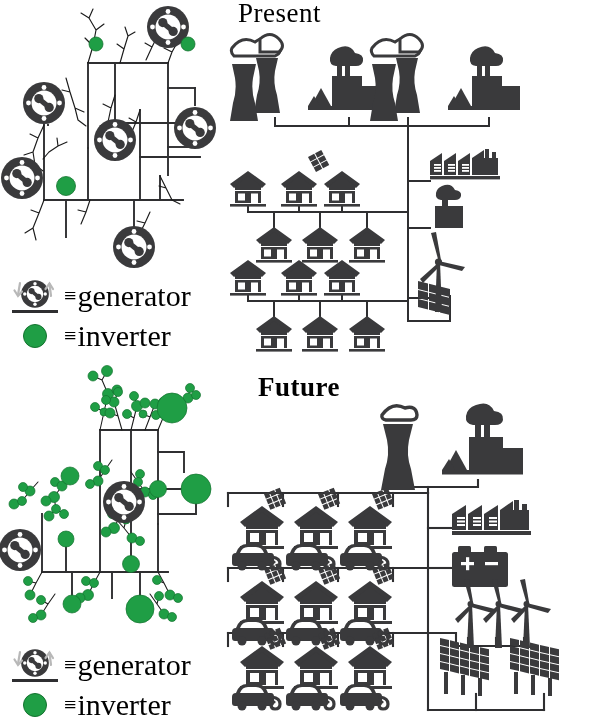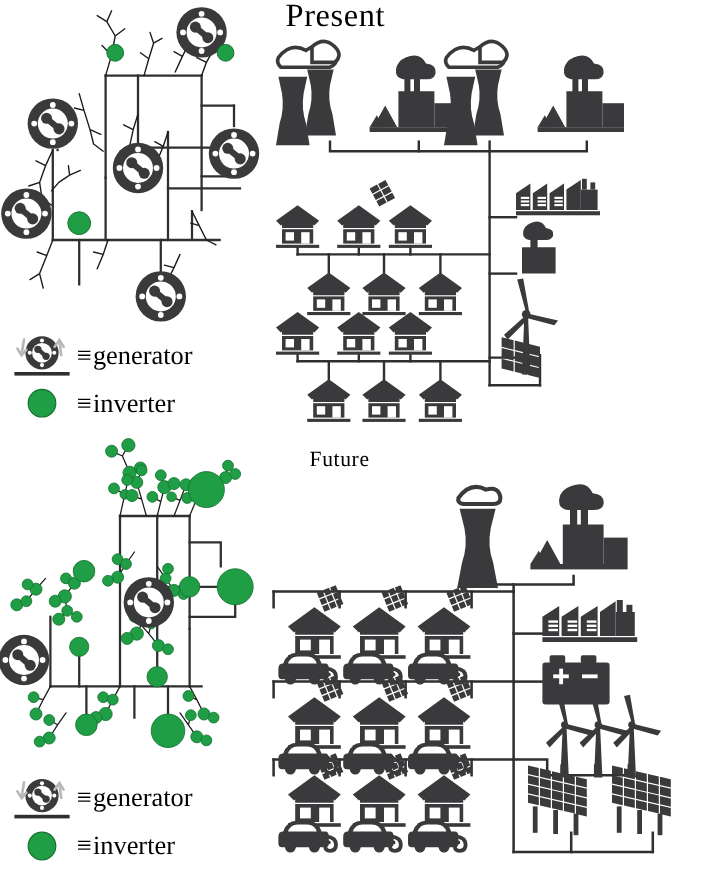--- a/index.html
+++ b/index.html
@@ -17,33 +17,33 @@
 
   .section-title{
     position:absolute;
     font-family:"Liberation Serif", serif;
     font-weight:400;
     letter-spacing:0.5px;
     color:#000;
     white-space:nowrap;
   }
   #present-title{left:238px;top:-2px;font-size:27px;}
-  #future-title{left:258px;top:8px;font-size:18px;}
+  #future-title{left:258px;top:8px;font-size:27px;font-weight:bold;}
 
   svg{display:block;overflow:visible;}
   .grid-svg{position:absolute;left:0;top:0;}
 
   .legend{position:absolute;}
   .legend-row{
     display:flex;align-items:center;
     height:38px;
   }
   .legend-sym{width:58px;display:flex;justify-content:center;align-items:center;}
   .legend-eq{font-size:22px;line-height:1;margin-right:1px;font-family:"Liberation Serif",serif;}
-  .legend-label{font-size:22px;font-family:"Liberation Serif",serif;line-height:1;}
+  .legend-label{font-size:30px;font-family:"Liberation Serif",serif;line-height:1;}
   .legend-gen-wrap{position:relative;width:58px;height:36px;}
   .legend-underline{
     position:absolute;left:6px;top:32px;width:46px;height:3px;background:#2f2f31;
   }
 </style>
 </head>
 <body>
 
 <div class="panel" id="present-panel">
 

